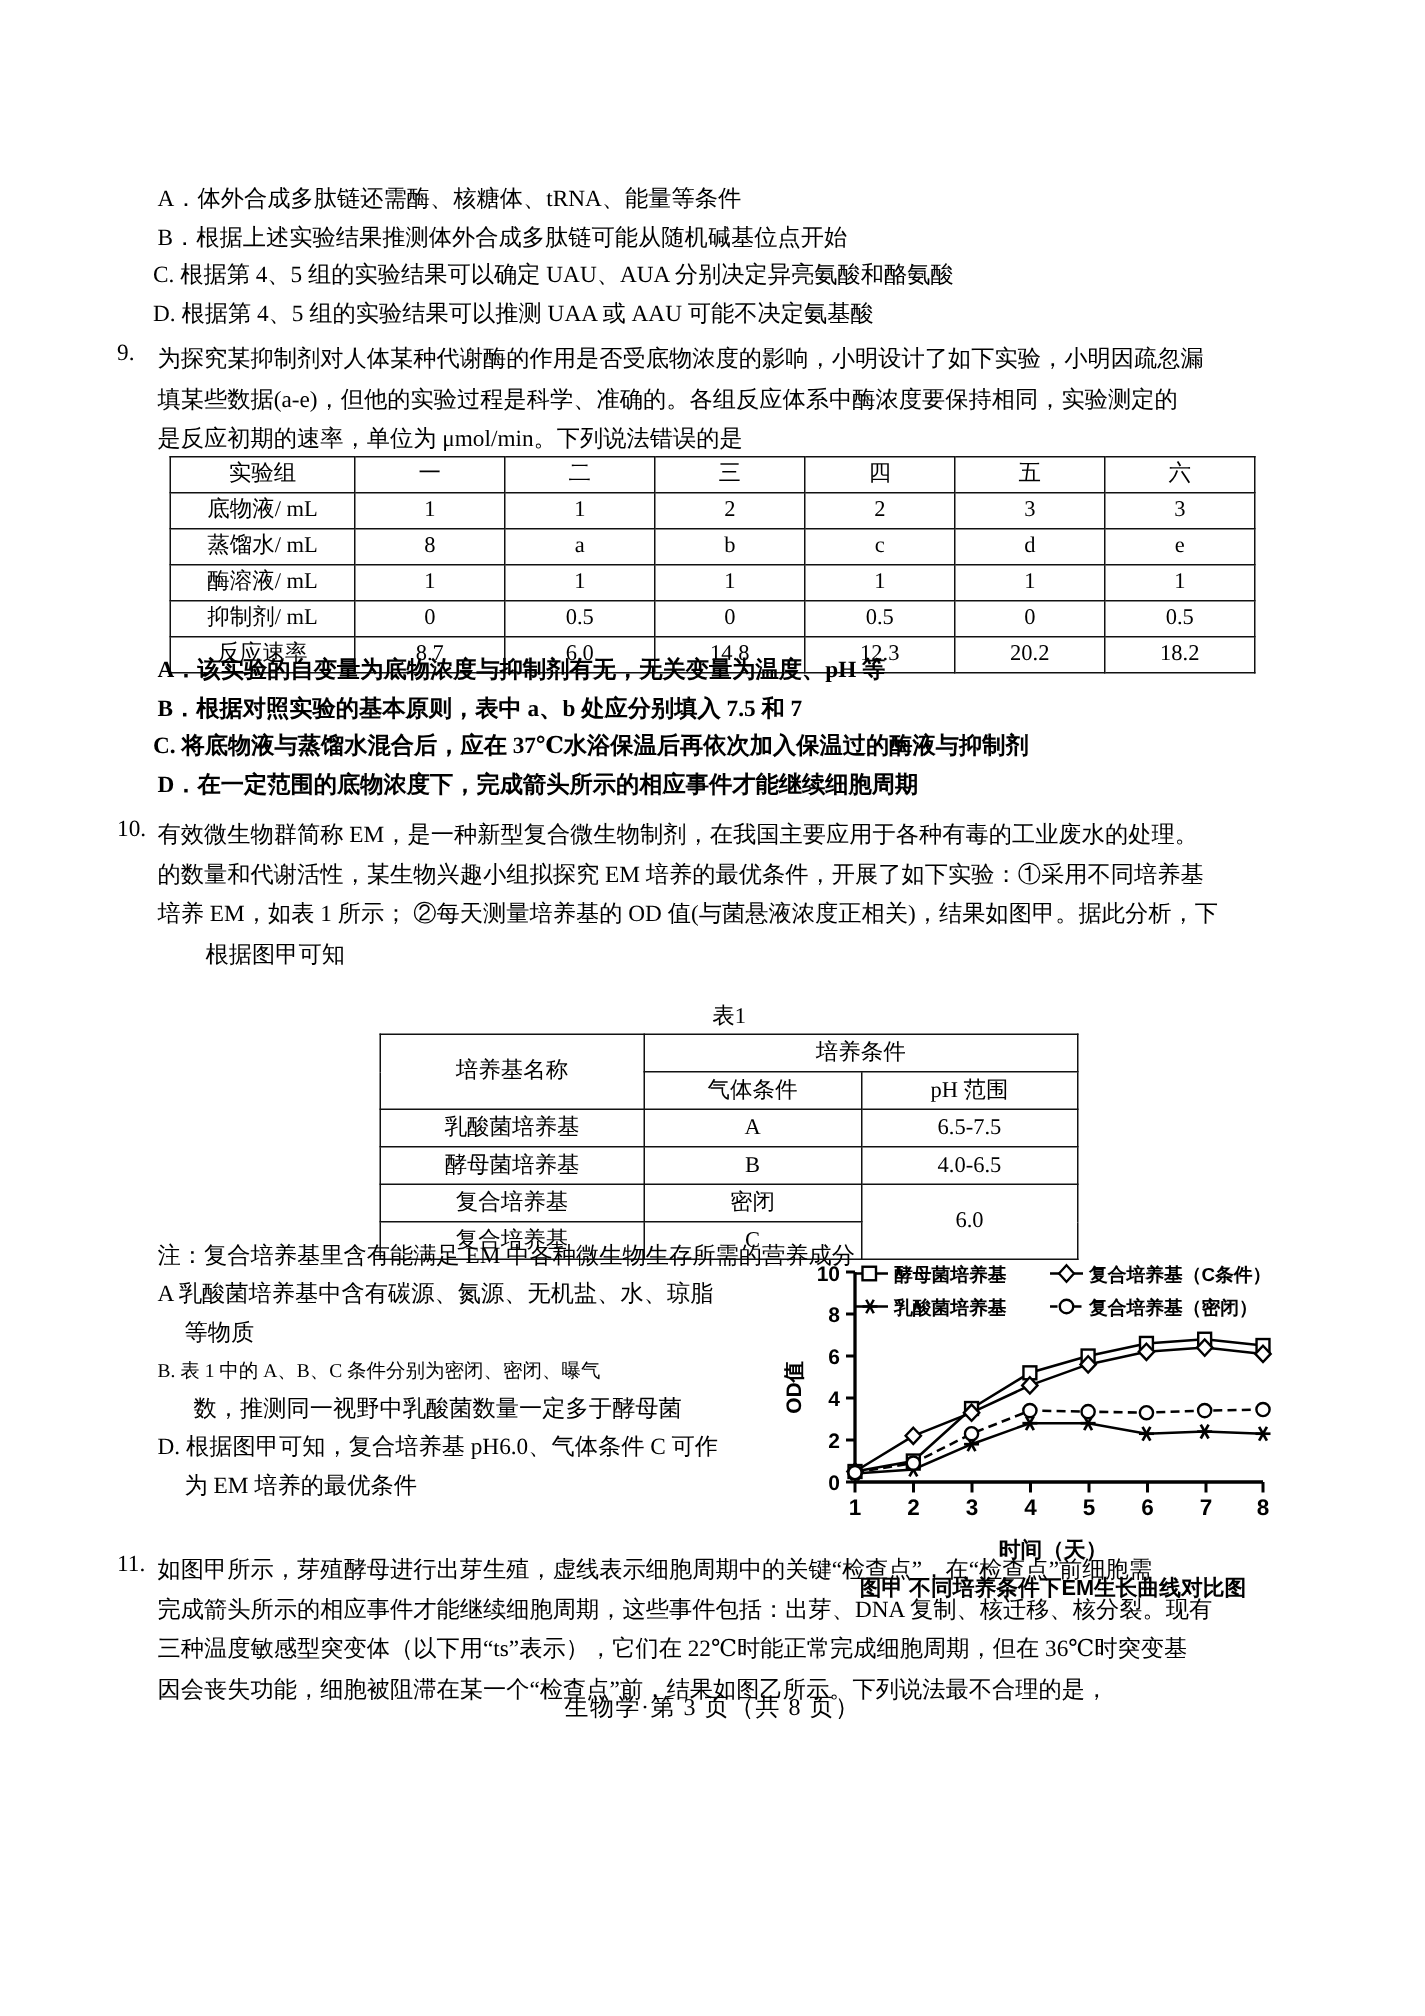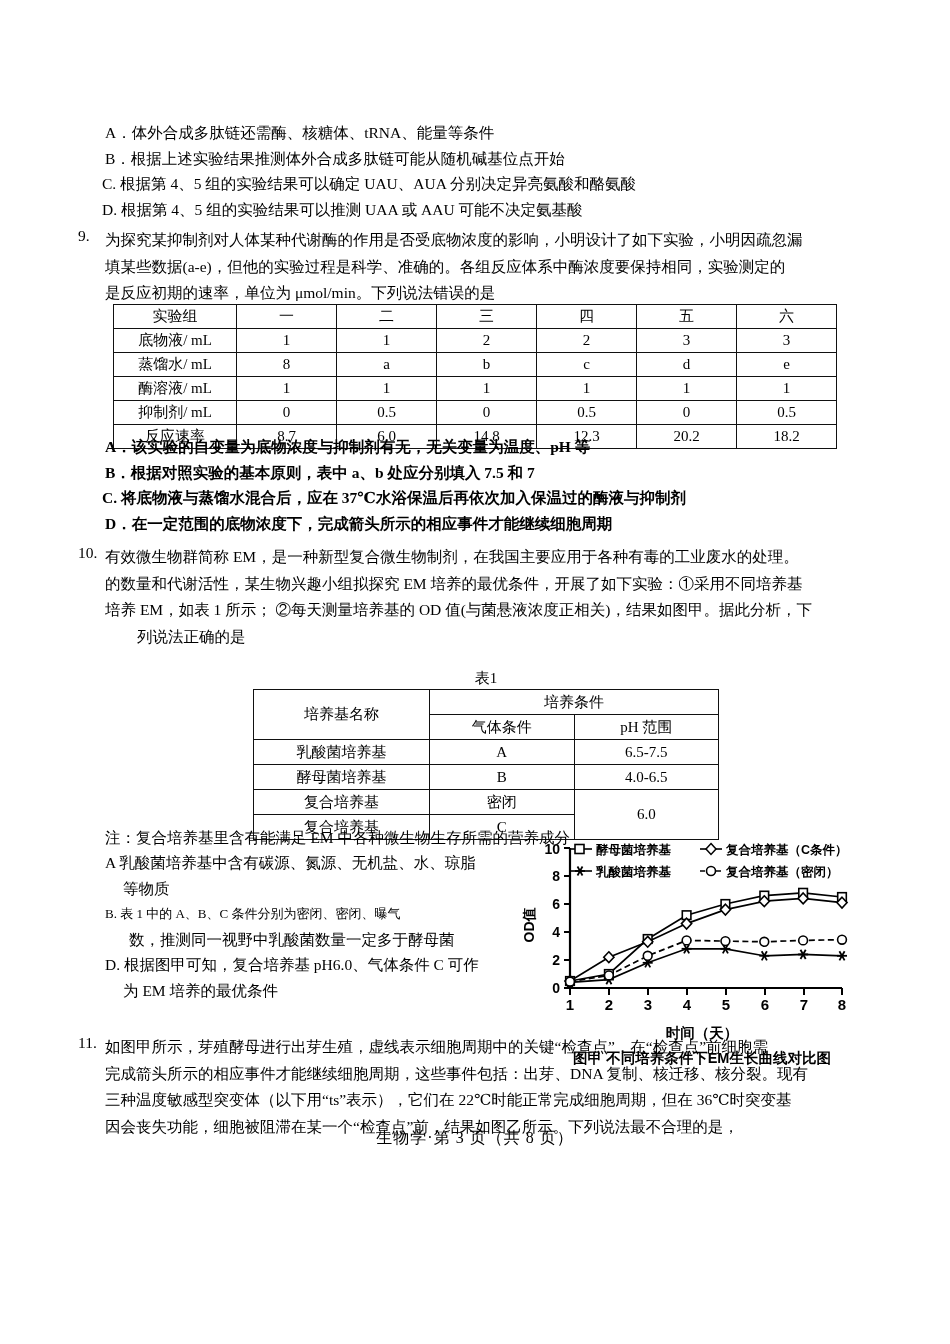--- a/index.html
+++ b/index.html
@@ -146,21 +146,21 @@
     <div class="opt">B．根据对照实验的基本原则，表中 a、b 处应分别填入 7.5 和 7</div>
     <div class="opt" style="margin-left:-3px;">C. 将底物液与蒸馏水混合后，应在 37℃水浴保温后再依次加入保温过的酶液与抑制剂</div>
     <div class="opt">D．在一定范围的底物浓度下，完成箭头所示的相应事件才能继续细胞周期</div>
   </div>
 
   <div class="qnum" style="left:78px;top:532px;">10.</div>
   <div class="qblock" style="left:105px;top:532px;width:800px;">
     <div class="nw">有效微生物群简称 EM，是一种新型复合微生物制剂，在我国主要应用于各种有毒的工业废水的处理。</div>
     <div class="nw">的数量和代谢活性，某生物兴趣小组拟探究 EM 培养的最优条件，开展了如下实验：①采用不同培养基</div>
     <div class="nw">培养 EM，如表 1 所示；   ②每天测量培养基的 OD 值(与菌悬液浓度正相关)，结果如图甲。据此分析，下</div>
-    <div class="nw" style="margin-left:32px;">列说法正确的是</div>
+    <div class="nw" style="margin-left:32px;">根据图甲可知</div>
   </div>
 
   <div id="t10wrap">
     <div id="t10cap">表1</div>
     <table class="grid" id="t10">
       <tbody>
           <tr>
         <td rowspan="2" style="width:176px;">培养基名称</td>
         <td colspan="2">培养条件</td>
       </tr>

